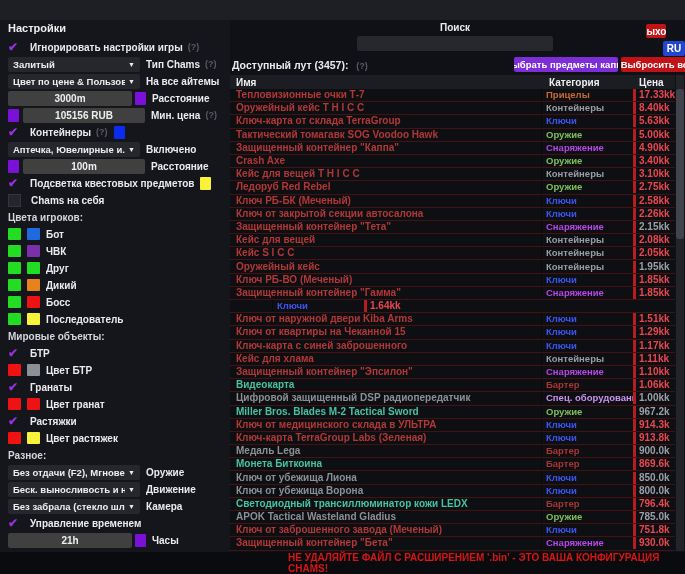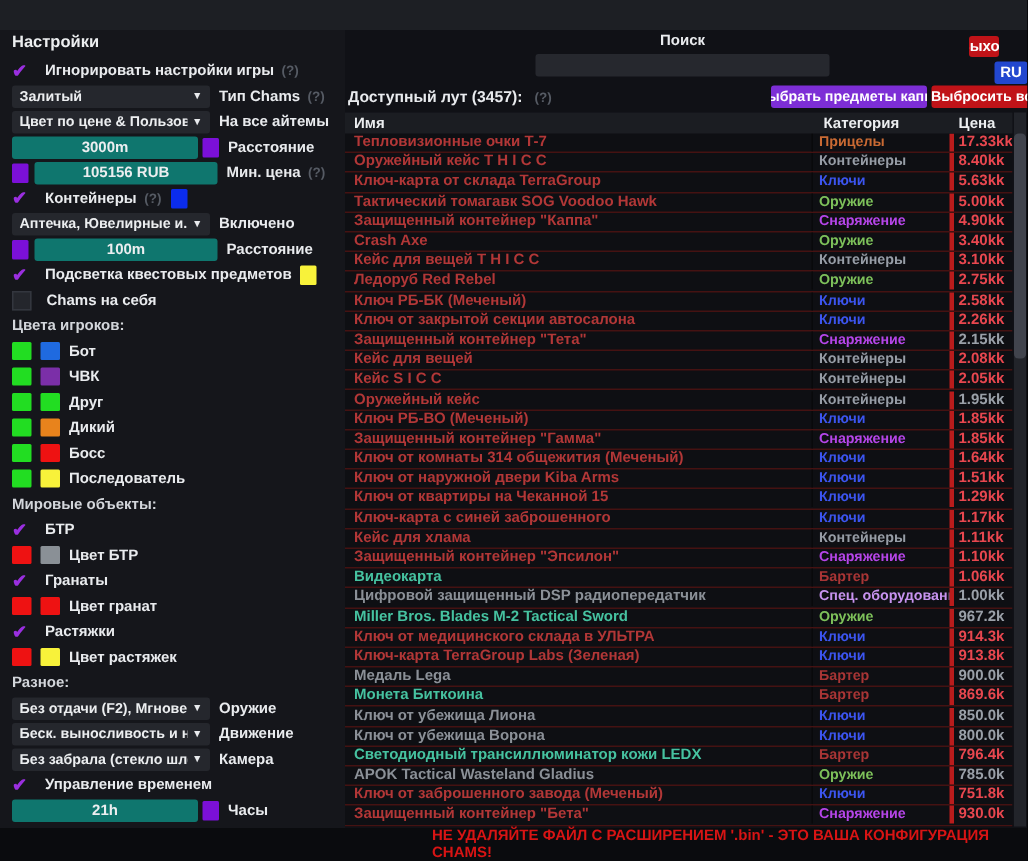--- a/index.html
+++ b/index.html
@@ -16,21 +16,21 @@
   .sb-row{display:flex;align-items:center;height:14px;margin-bottom:3px;white-space:nowrap;}
   .sb-label{color:#e9ebee;font-size:10px;font-weight:700;margin-left:6px;}
   .sb-section{color:#d3d6db;font-size:10px;font-weight:700;}
   .hint{color:#565b64;font-size:9px;font-weight:700;margin-left:5px;}
   .check{width:16px;color:#9a2fe0;font-size:12px;font-weight:700;line-height:12px;}
   .uncheck{width:11px;height:11px;background:#24262c;border:1px solid #33363e;margin-right:4px;}
   .dd{width:132px;height:15px;background:#25272d;border-radius:2px;display:flex;
       align-items:center;justify-content:space-between;padding:0 5px;box-sizing:border-box;}
   .dd-val{color:#eceef0;font-size:9.5px;font-weight:700;overflow:hidden;white-space:nowrap;}
   .caret{color:#e8eaed;font-size:7px;margin-left:3px;}
-  .tin{height:15px;background:#0f766e;border:none;border-radius:2px;color:#eceef0;
+  .tin{height:15px;background:#404040;border:none;border-radius:2px;color:#eceef0;
        font-size:10px;font-weight:700;text-align:center;font-family:"Liberation Sans",sans-serif;
        box-sizing:border-box;padding:0;}
   .sw{width:11px;height:13px;border-radius:1px;flex:0 0 auto;}
   .sw2{width:13px;height:12px;border-radius:1px;flex:0 0 auto;}
   
   .btn{display:flex;align-items:center;justify-content:center;color:#fff;
        font-size:10px;font-weight:700;border-radius:2px;white-space:nowrap;overflow:hidden;}
   #search-label{left:440px;top:22px;color:#e9ebee;font-size:10px;font-weight:700;}
   #search-input{left:357px;top:36px;width:196px;height:15px;background:#26282e;border:none;
        border-radius:2px;color:#eceef0;font-size:10px;padding:0 5px;box-sizing:border-box;
@@ -328,21 +328,20 @@
           <div class="cell c-name nm-red">Ключ РБ-ВО (Меченый)</div>
           <div class="cell c-cat cat-blue">Ключи</div>
           <div class="cell c-price pr-red">1.85kk</div>
         </div>
         <div class="row">
           <div class="cell c-name nm-red">Защищенный контейнер "Гамма"</div>
           <div class="cell c-cat cat-magenta">Снаряжение</div>
           <div class="cell c-price pr-red">1.85kk</div>
         </div>
         <div class="row">
-          <div class="cell c-name nm-red">Ключ от комнаты 314 общежития (Меченый)</div>
           <div class="cell c-cat cat-blue">Ключи</div>
           <div class="cell c-price pr-red">1.64kk</div>
         </div>
         <div class="row">
           <div class="cell c-name nm-red">Ключ от наружной двери Kiba Arms</div>
           <div class="cell c-cat cat-blue">Ключи</div>
           <div class="cell c-price pr-red">1.51kk</div>
         </div>
         <div class="row">
           <div class="cell c-name nm-red">Ключ от квартиры на Чеканной 15</div>

